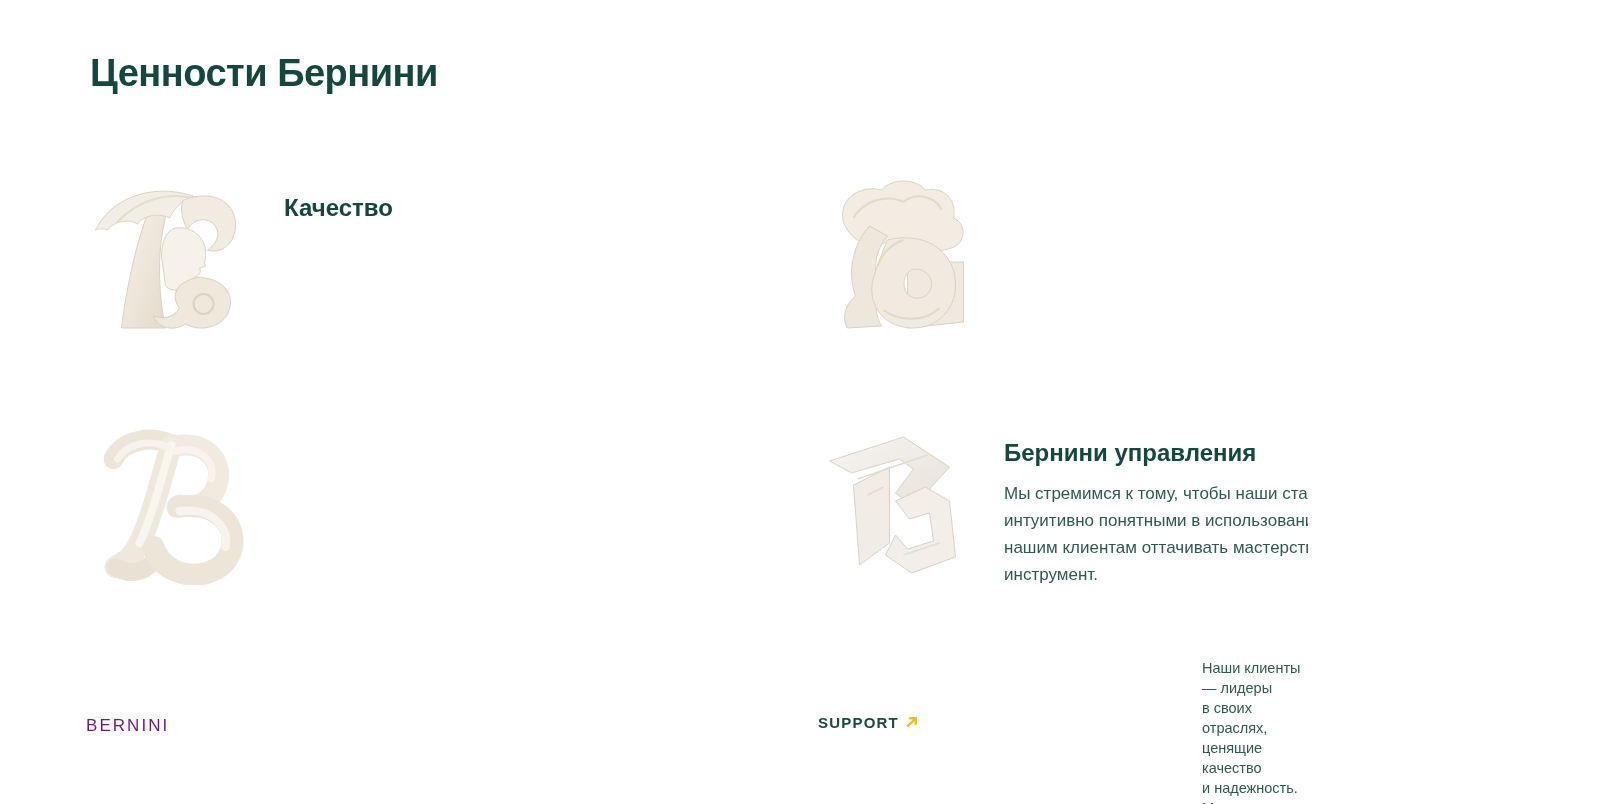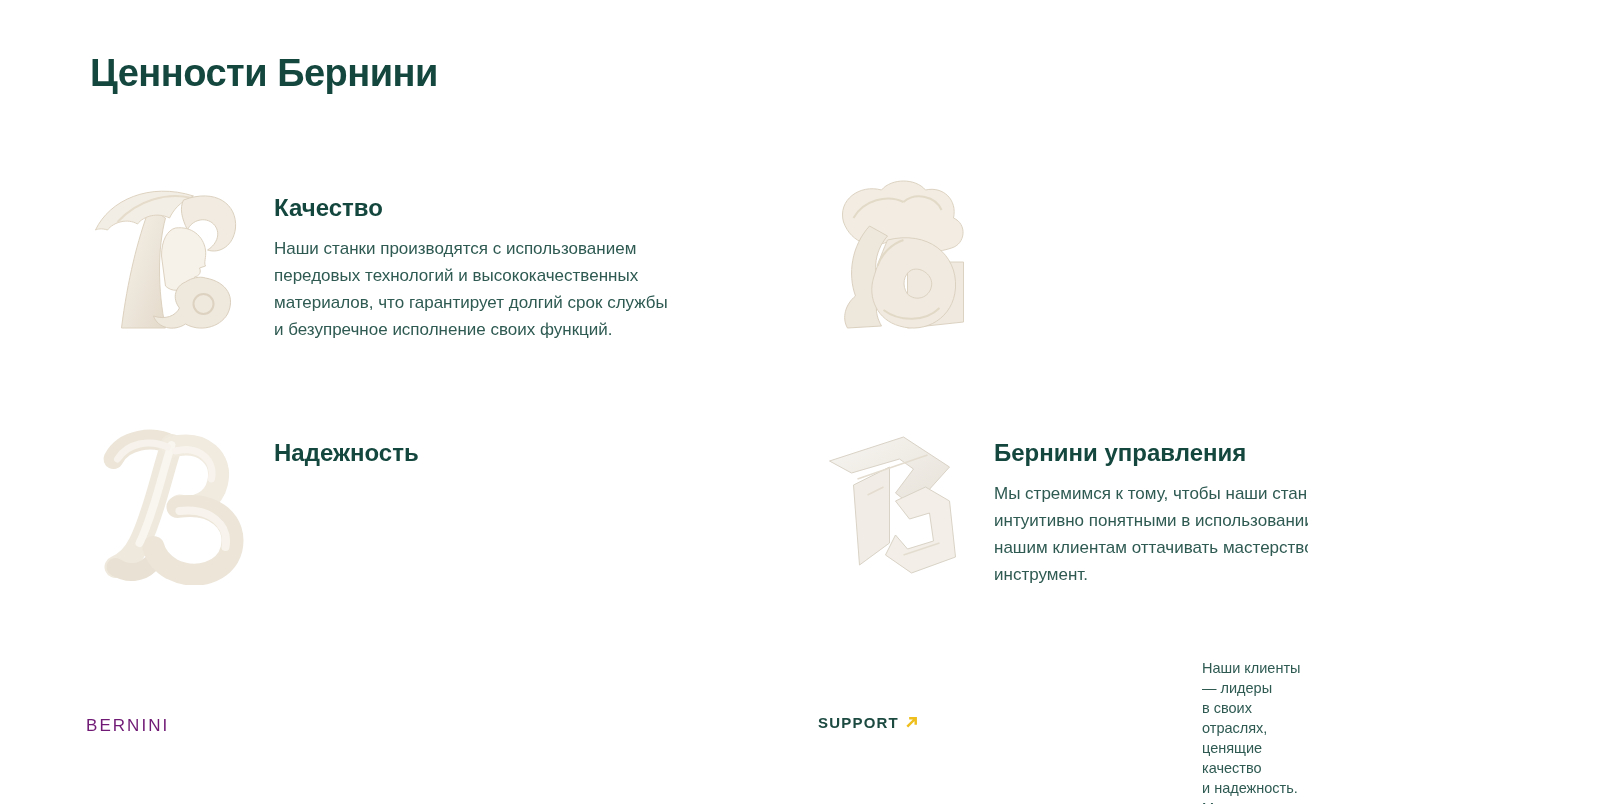--- a/index.html
+++ b/index.html
@@ -30,21 +30,21 @@
     grid-template-columns: 650px 665px;
     column-gap: 70px;
     row-gap: 75px;
   }
   .value-card { display: flex; height: 170px; }
   .sculpture {
     flex: 0 0 175px;
     width: 175px;
     height: 170px;
   }
-  .value-text { margin-left: 14px; padding-top: 24px; width: 480px; }
+  .value-text { margin-left: 24px; padding-top: 24px; width: 480px; }
   .value-title {
     margin: 0 0 13px 0;
     font-size: 24px;
     font-weight: 700;
     color: #14473e;
   }
   .value-desc {
     margin: 0;
     font-size: 17px;
     line-height: 27px;
@@ -107,24 +107,20 @@
           <path d="M8 60 C22 30 62 12 106 26 C92 32 86 40 82 48 C70 42 56 46 50 54 C40 48 26 52 20 60 C14 58 10 59 8 60 Z" fill="#f3eee5" stroke="#ded3c1" stroke-width="1"></path>
           <path d="M30 52 C50 30 80 22 104 28" fill="none" stroke="#e6dccb" stroke-width="2"></path>
           <path d="M96 30 C128 18 150 34 148 58 C146 76 132 84 120 80 C130 74 134 62 126 54 C118 46 104 50 100 60 C94 48 92 38 96 30 Z" fill="#f1ebe1" stroke="#dcd1bf" stroke-width="1"></path>
           <path d="M88 58 C104 56 116 66 118 80 C119 88 116 92 118 96 L112 98 C114 102 112 106 107 107 C109 111 106 115 100 114 C94 122 84 122 78 116 L74 86 C74 70 80 60 88 58 Z" fill="#f6f1e9" stroke="#ddd2c0" stroke-width="1"></path>
           <path d="M118 108 C140 112 148 128 140 144 C132 158 112 162 98 154 C86 162 70 158 66 146 C78 150 88 146 92 138 C84 128 88 116 98 112 C104 108 112 106 118 108 Z" fill="#efe8dd" stroke="#dbd0be" stroke-width="1"></path>
           <circle cx="116" cy="134" r="10" fill="none" stroke="#ddd2c0" stroke-width="2"></circle>
         </svg>
       </div>
       <div class="value-text">
         <h2 class="value-title">Качество</h2>
-        <p class="value-desc">Наши станки производятся с использованием
-передовых технологий и высококачественных
-материалов, что гарантирует долгий срок службы
-и безупречное исполнение своих функций.</p>
       </div>
     </div>
 
     <div class="value-card">
       <div class="sculpture">
         <svg viewBox="0 0 170 170" width="175" height="170" aria-hidden="true">
           <path d="M100 92 L156 92 L156 152 L100 158 Z" fill="#efe9df" stroke="#dcd2c2" stroke-width="1"></path>
           <path d="M36 52 C30 30 52 14 74 20 C84 8 108 8 118 20 C136 16 150 30 146 48 C160 54 158 74 144 78 C120 86 96 82 84 70 C66 80 44 74 36 52 Z" fill="#f2ece2" stroke="#ddd3c2" stroke-width="1"></path>
           <path d="M46 48 C56 30 80 24 96 32 M96 32 C108 22 128 26 134 40" fill="none" stroke="#e3d9c7" stroke-width="2"></path>
           <path d="M62 56 C44 76 40 104 48 126 C38 134 34 148 40 158 L74 156 C66 142 68 130 76 122 C64 106 66 82 80 66 Z" fill="#eee7dc" stroke="#dbd1c0" stroke-width="1"></path>
@@ -144,21 +140,20 @@
             <path d="M84 32 C116 24 136 44 130 68 C126 86 108 94 92 90" stroke="#f0eadf" stroke-width="21"></path>
             <path d="M90 92 C128 86 150 108 144 134 C138 158 108 166 84 154 C74 148 68 140 66 132" stroke="#ece5d8" stroke-width="22"></path>
             <path d="M84 30 C74 60 66 100 52 128" stroke="#f9f6f0" stroke-width="8"></path>
             <path d="M88 36 C112 30 128 46 124 64" stroke="#f8f4ed" stroke-width="7"></path>
             <path d="M92 96 C122 92 142 110 138 132" stroke="#f8f4ed" stroke-width="8"></path>
             <path d="M30 44 C40 28 62 24 80 32" stroke="#f7f3ec" stroke-width="7"></path>
           </g>
         </svg>
       </div>
       <div class="value-text">
-        <h2 class="value-title">Надежность</h2>
       </div>
     </div>
 
     <div class="value-card">
       <div class="sculpture">
         <svg viewBox="0 0 170 170" width="175" height="170" aria-hidden="true">
           <defs>
             <linearGradient id="g4" x1="0" y1="0" x2="1" y2="1">
               <stop offset="0" stop-color="#f7f5f1"></stop>
                 <stop offset="1" stop-color="#e7e2d9"></stop>

